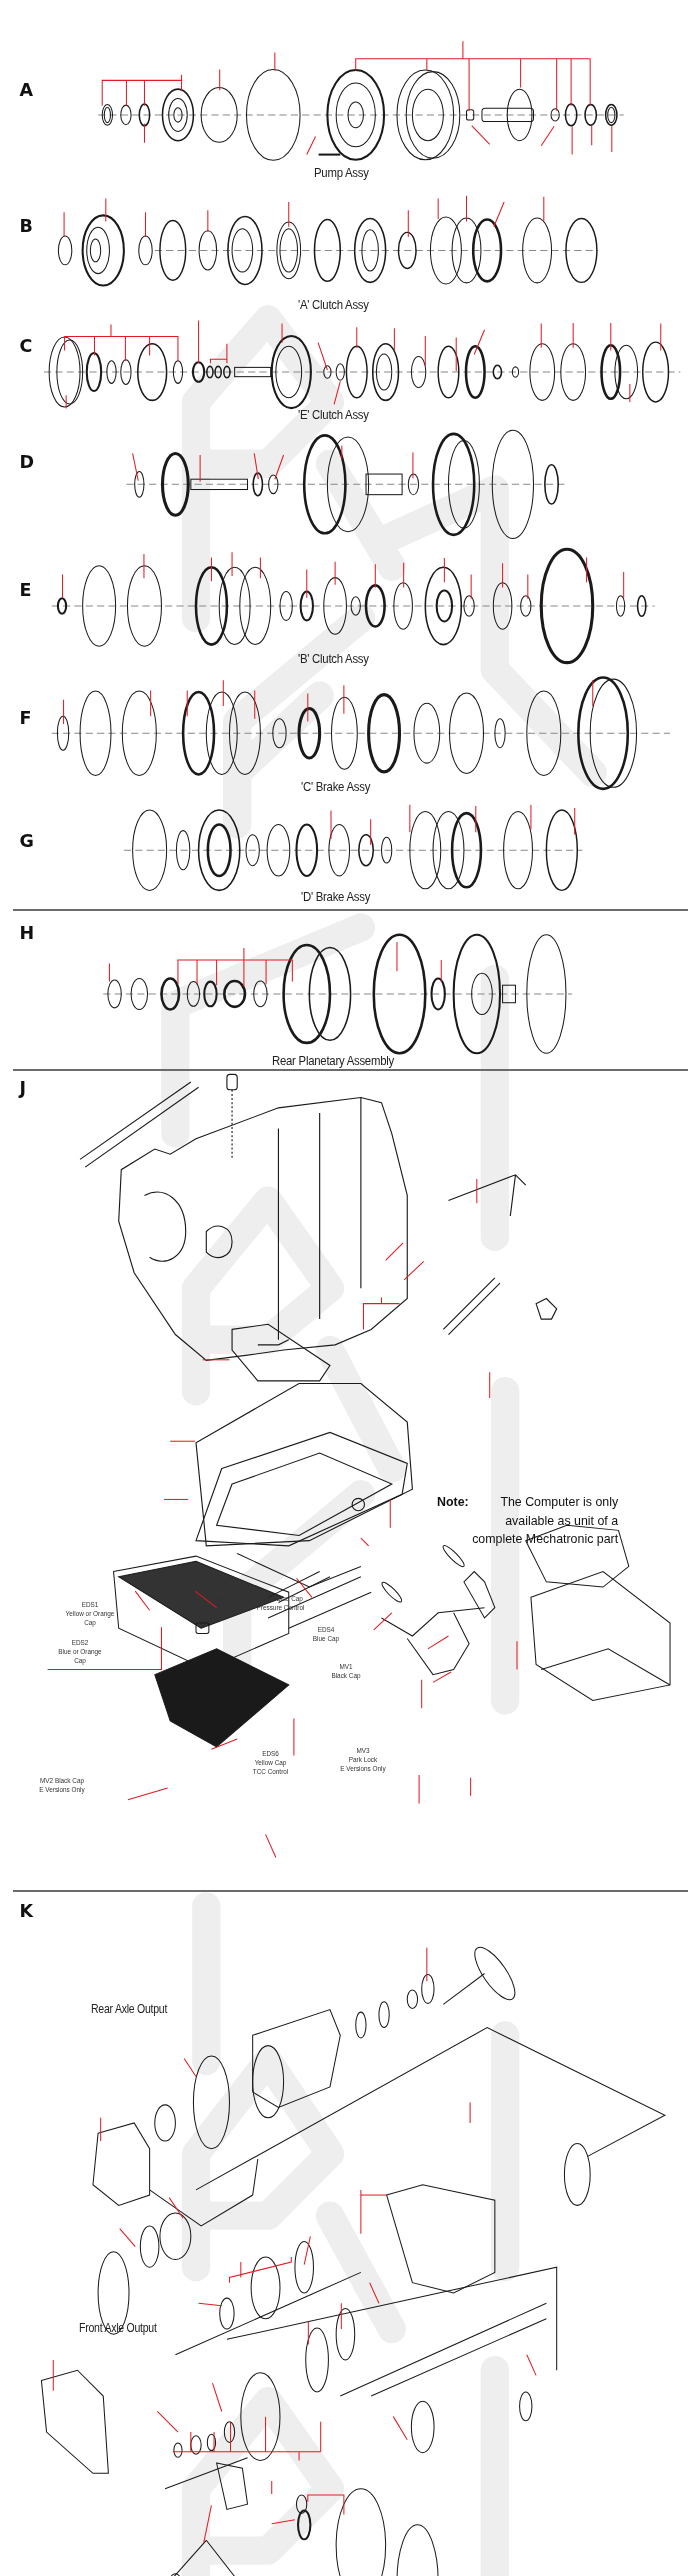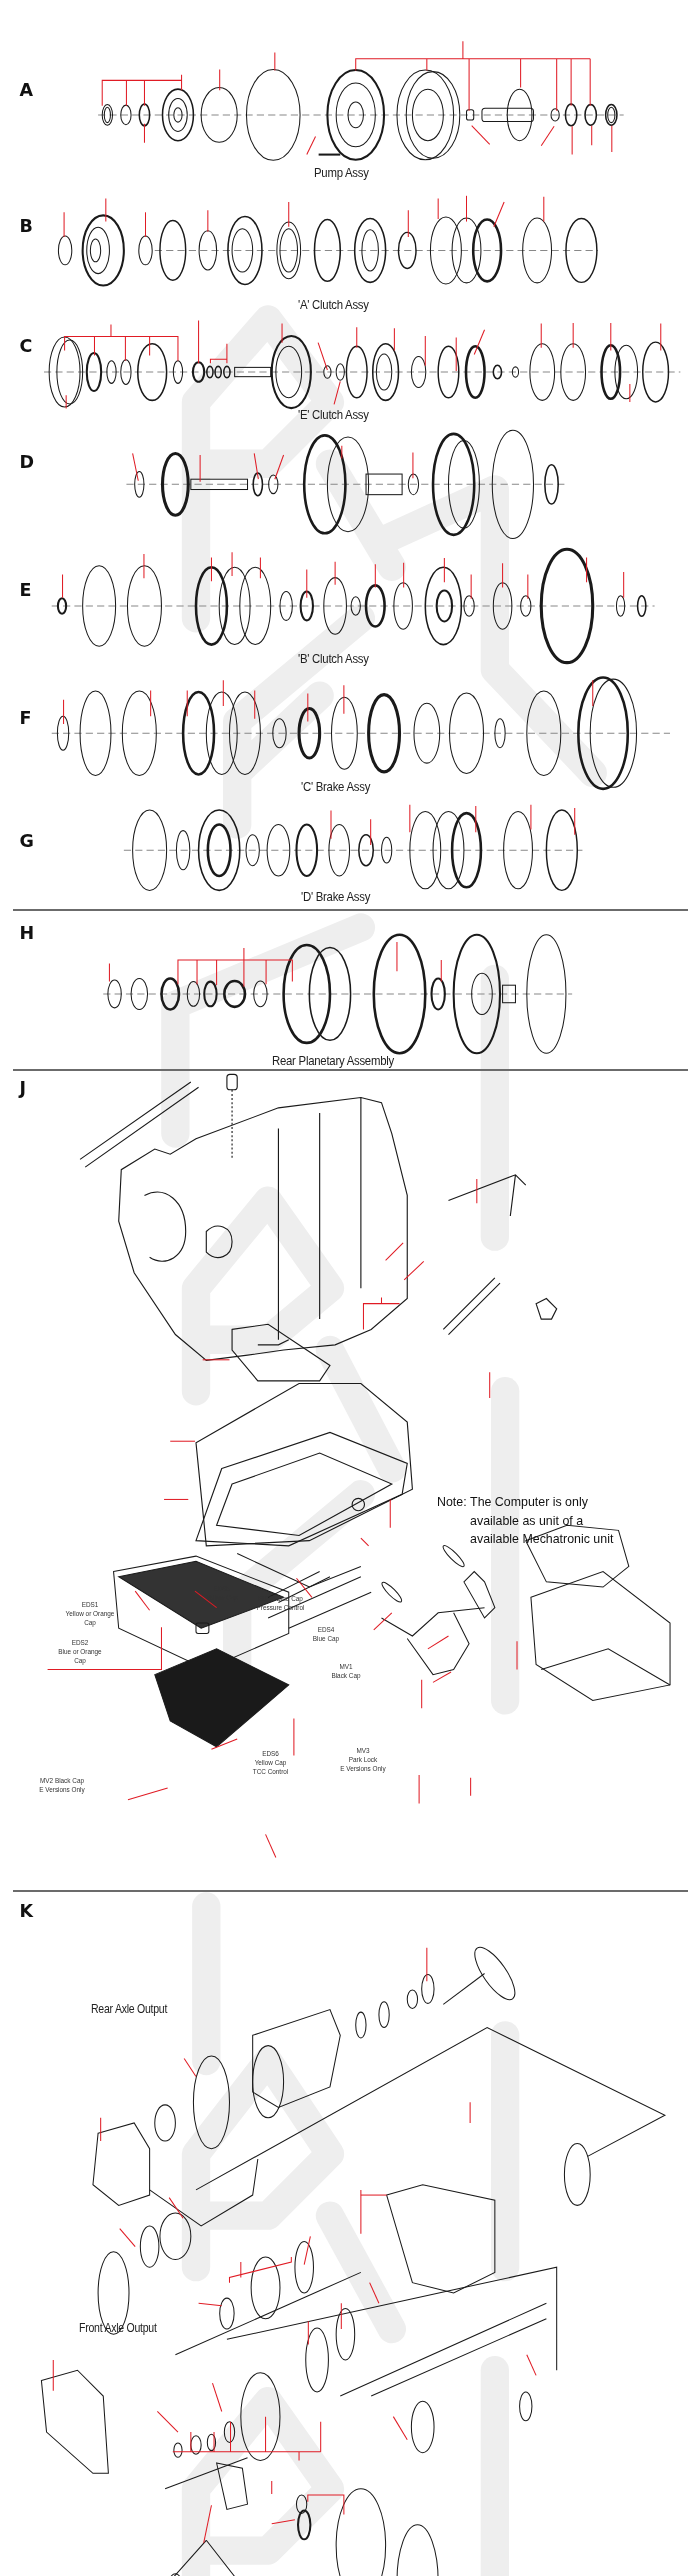--- a/index.html
+++ b/index.html
@@ -3,22 +3,22 @@
 <meta charset="utf-8">
 <style>
   html,body{margin:0;padding:0;background:#fff;}
   body{width:696px;height:2834px;position:relative;overflow:hidden;font-family:"Liberation Sans",sans-serif;color:#1a1a1a;}
   .watermark{position:absolute;left:0;top:0;width:696px;height:2834px;pointer-events:none;}
   .sec-letter{position:absolute;left:19.6px;font-family:"DejaVu Sans",sans-serif;font-weight:bold;font-size:17.5px;color:#111;}
   .caption{position:absolute;font-family:"Liberation Sans",sans-serif;font-size:13.4px;color:#222;letter-spacing:-0.3px;transform:scaleX(0.85);transform-origin:left top;white-space:nowrap;}
   .divider{position:absolute;left:13px;width:675px;height:2.1px;background:#6b6b6b;}
   .small-label{position:absolute;font-family:"Liberation Sans",sans-serif;font-size:6.4px;color:#333;text-align:center;line-height:8.8px;white-space:pre-line;}
   .note{position:absolute;left:437px;top:1493px;font-size:12.4px;line-height:18.5px;color:#111;}
-  .note b{font-weight:normal;}
-  .note .body{display:inline-block;vertical-align:top;}
+  .note b{font-weight:bold;}
+  .note .body{display:inline-block;vertical-align:top;text-align:right;}
   svg.layer{position:absolute;left:0;top:0;}
 </style>
 </head>
 <body>
 
 <svg class="watermark" width="696" height="2834" viewBox="0 0 1350 5500">
   <g fill="none" stroke="#eeeeee" stroke-width="55" stroke-linecap="round" stroke-linejoin="round">
     <path d="M380 1200 L380 780 L520 620 L640 780 L520 900 L380 900"></path>
     <path d="M640 900 L760 1100"></path>
     <path d="M460 1400 L460 1600 M460 1400 L700 1200 M460 1500 L620 1350"></path>
@@ -518,19 +518,19 @@
 Park Lock
 E Versions Only</div>
 <div class="small-label" style="left:26px;top:1777px;width:72px">MV2 Black Cap
 E Versions Only</div>
 
 <div class="note">
   <b>Note:</b>
   <span class="body">
     <span>The Computer is only</span><br>
     <span>available as unit of a</span><br>
-    <span>available Mechatronic unit</span>
+    <span>complete Mechatronic part</span>
   </span>
 </div>
 
 <div class="caption" style="left:91px;top:2002px;font-size:12.4px">Rear Axle Output</div>
 <div class="caption" style="left:79px;top:2321px;font-size:12.4px">Front Axle Output</div>
 
 
 </body></html>

